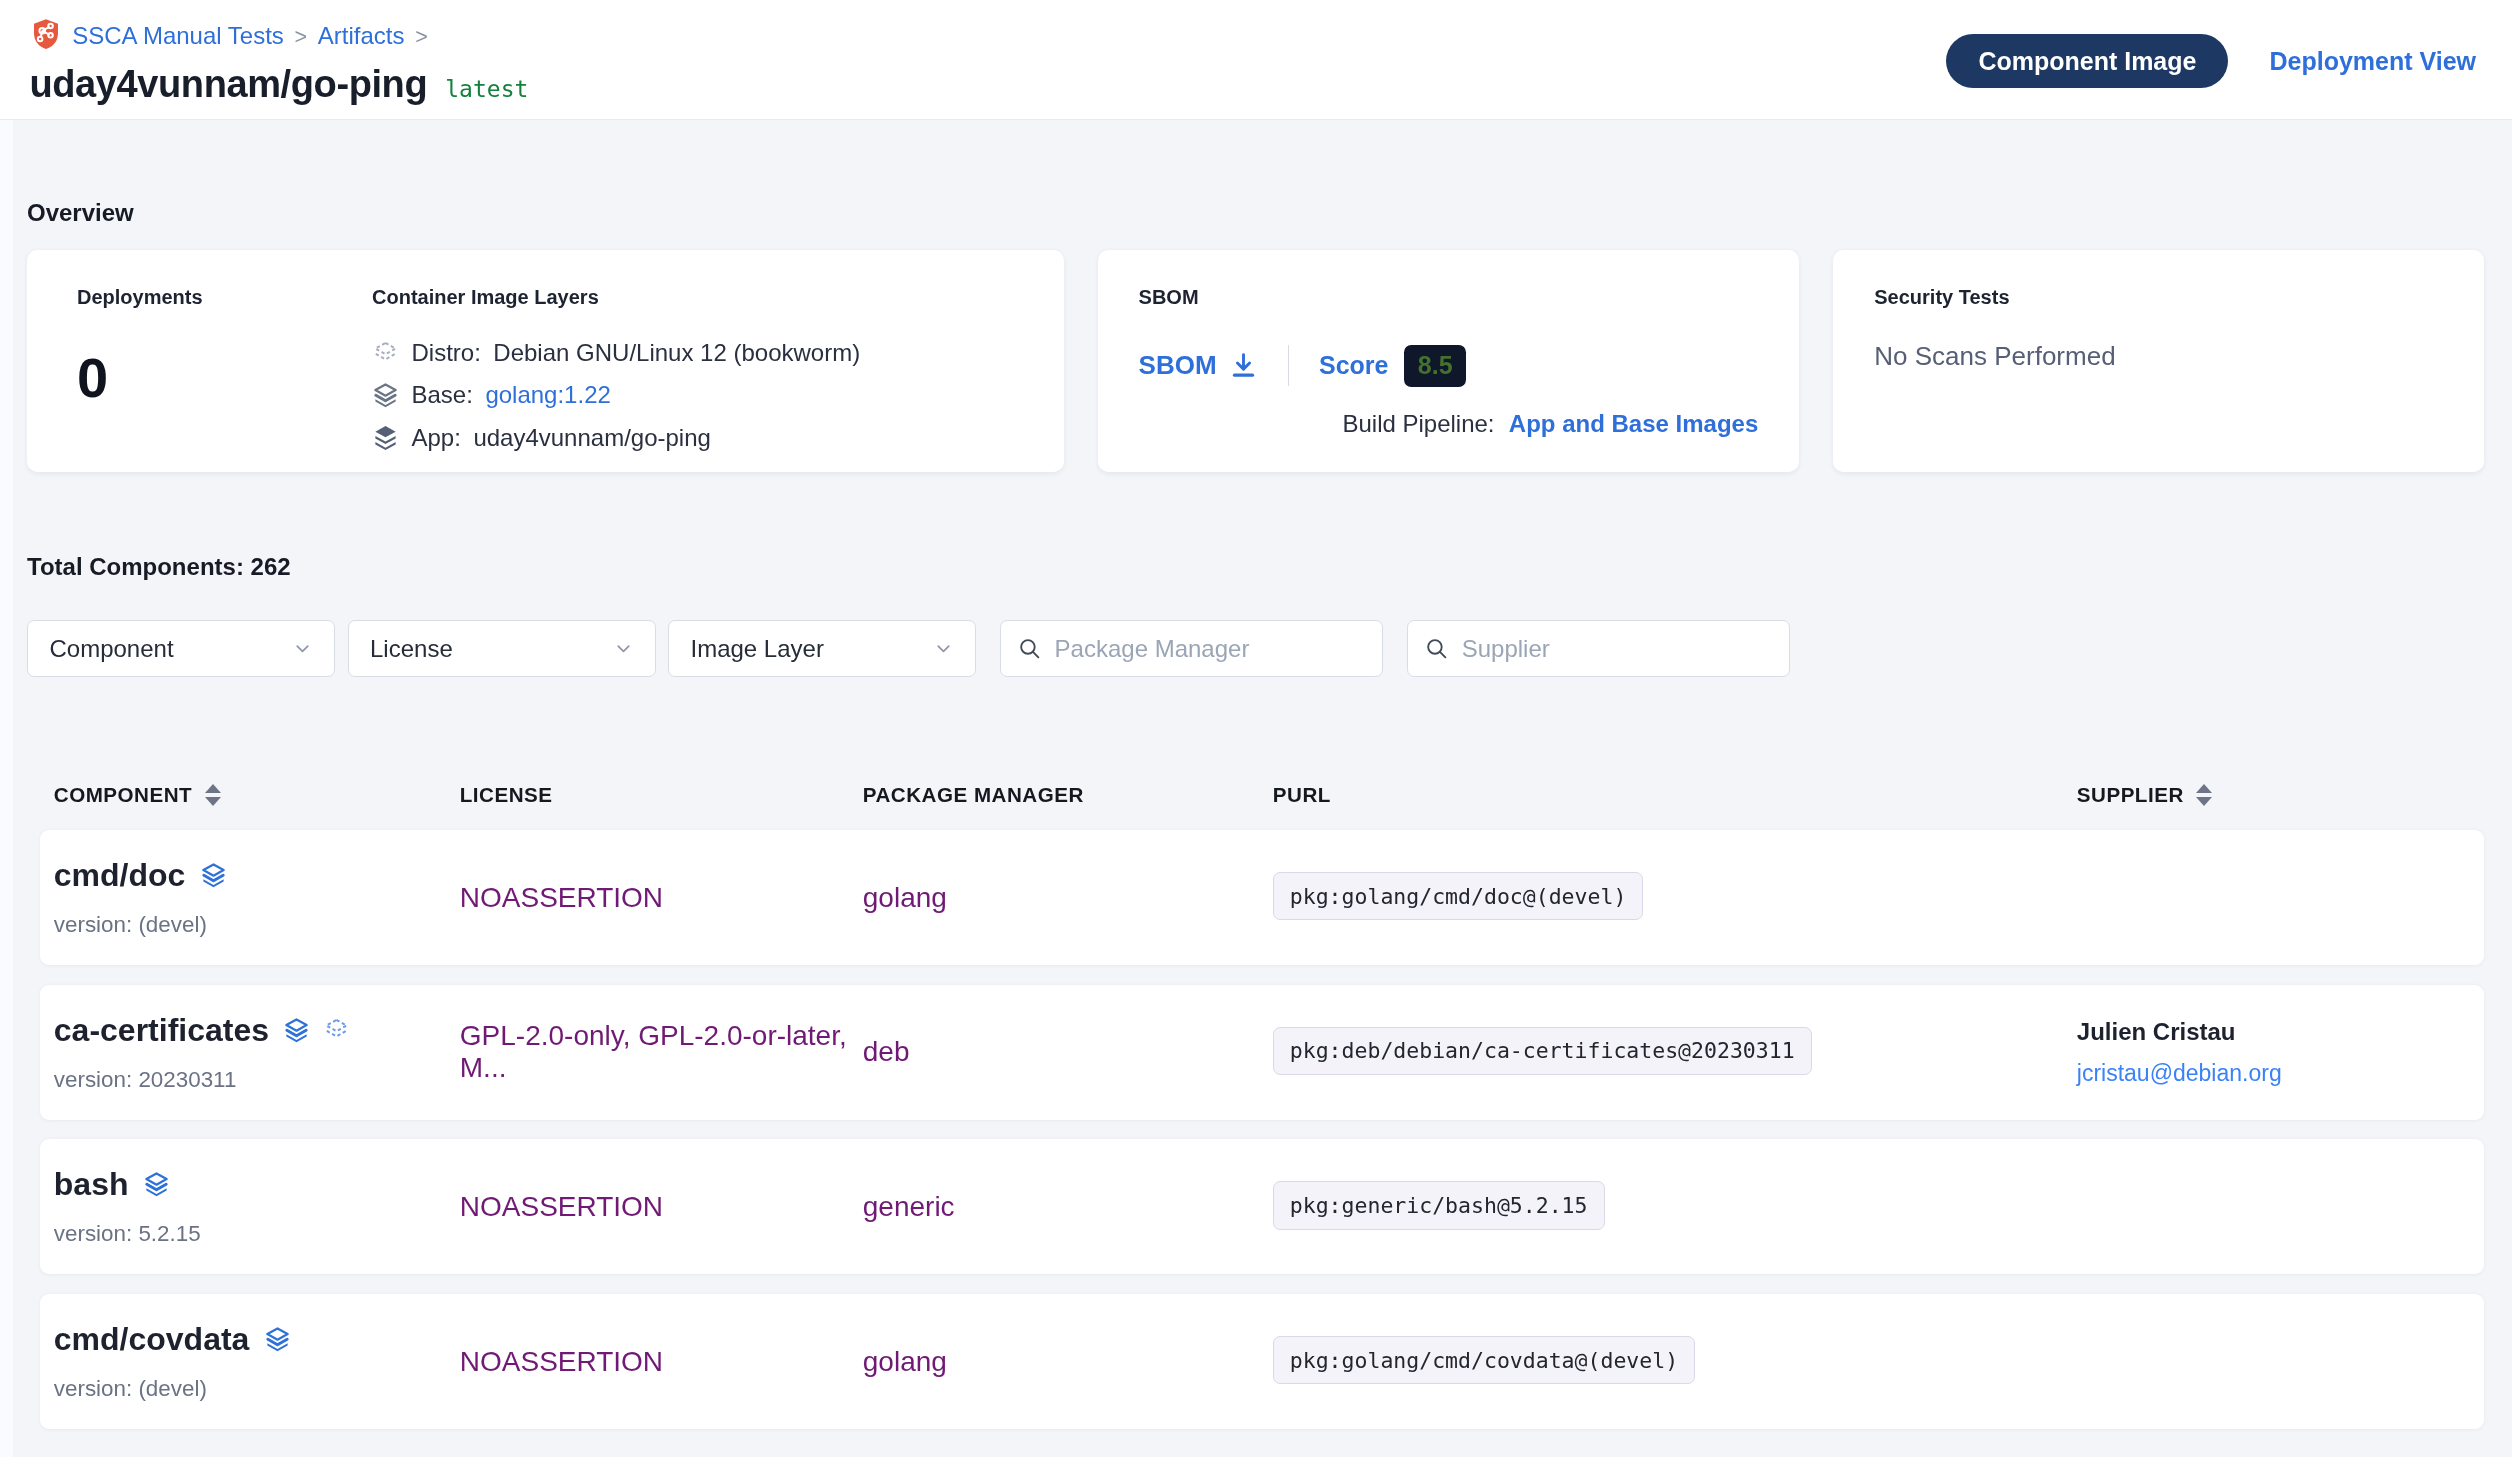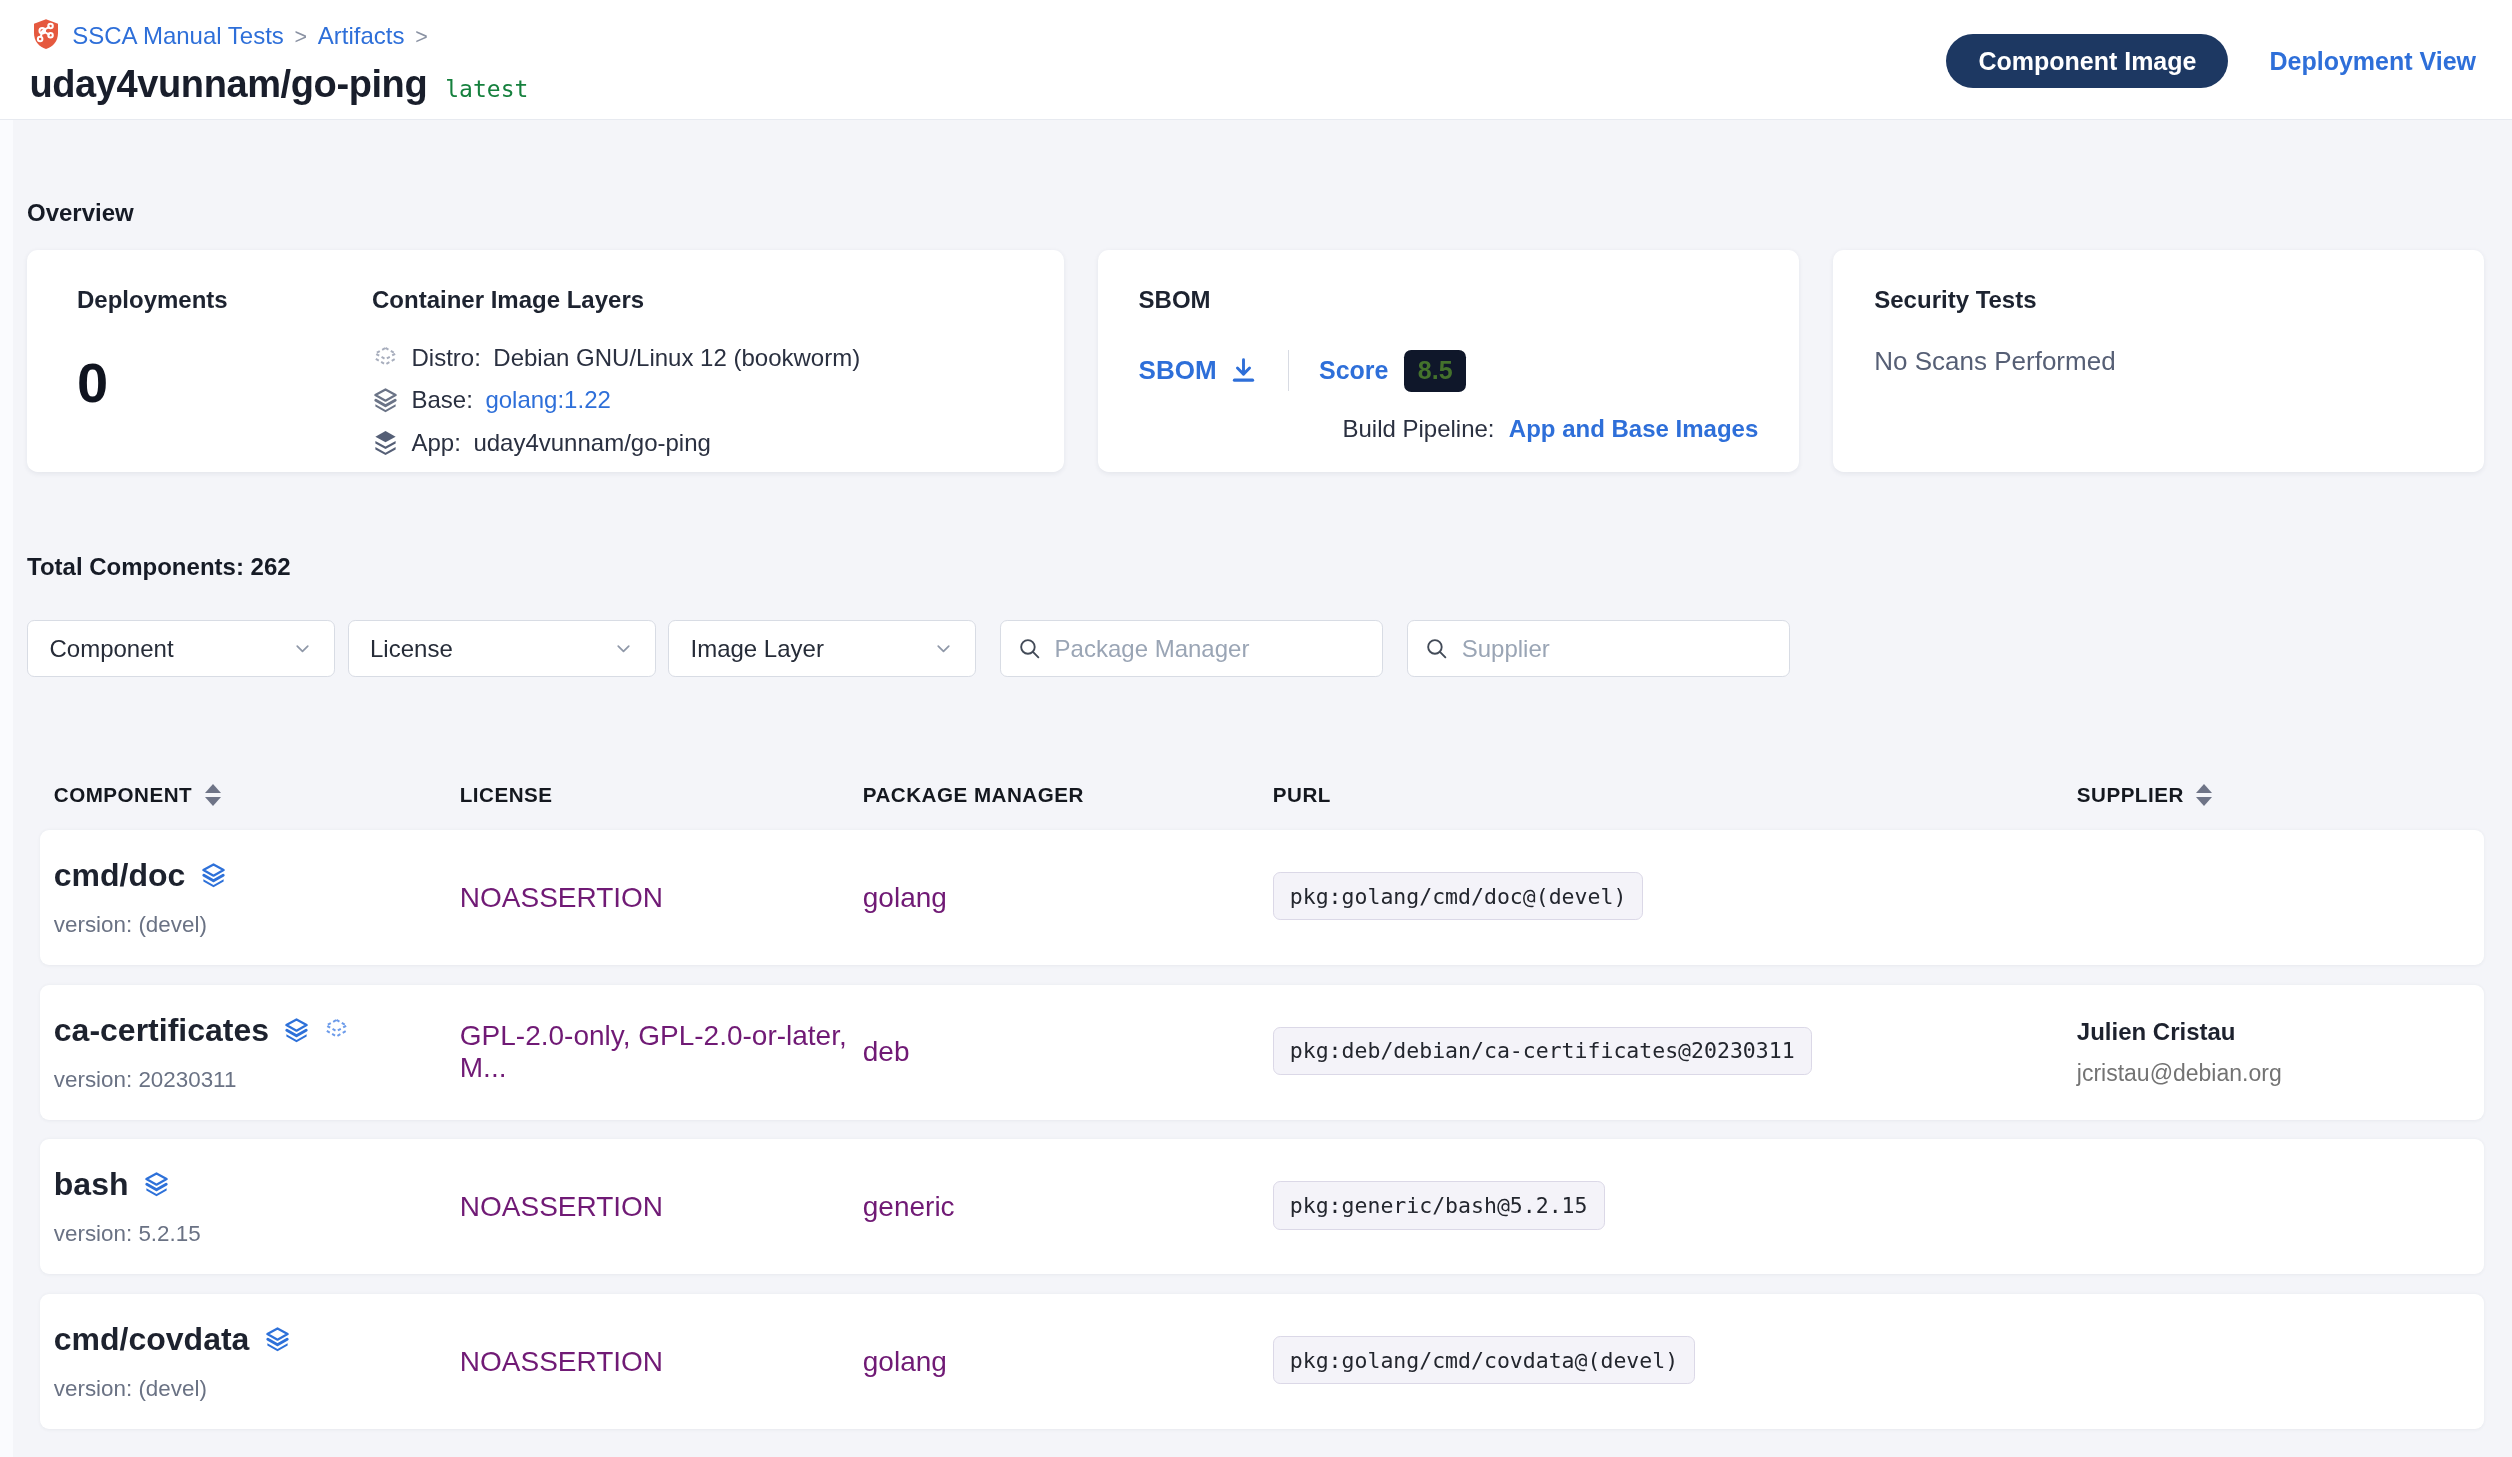--- a/index.html
+++ b/index.html
@@ -37,21 +37,21 @@
   .left-strip { position:absolute; left:0; top:120px; width:12.5px; bottom:0; background:#fafbfe; }
   .section-heading { font-size:24px; font-weight:700; color:#161b26; }
   .overview-heading { padding-top:79px; }
 
   
   .cards { display:flex; gap:34px; margin-top:23px; }
   .card {
     background:#ffffff; border-radius:10.7px; padding:36px 41px;
     box-shadow:0 1.8px 5.4px rgba(35,45,75,0.07); height:222px;
   }
-  .card-title { font-size:24px; font-weight:700; color:#1d2330; }
+  .card-title { font-size:20px; font-weight:700; color:#1d2330; }
   .card-deploy-layers { width:1037px; display:flex; padding-left:50px; }
   .col-deployments { width:295px; }
   .deploy-value { font-size:56px; font-weight:700; color:#10141f; margin-top:36px; }
   .layers-list { margin-top:30px; display:flex; flex-direction:column; gap:14.3px; }
   .layer-line { display:flex; align-items:center; gap:12.5px; font-size:24px; color:#2a3040; }
   .licon { width:27px; height:27px; flex:0 0 auto; }
   .ic-distro { color:#a8aebd; }
   .ic-base { color:#6b7487; }
   .ic-app { color:#555f76; }
   .blue-link { color:#2e6fd9; cursor:pointer; text-decoration:none; }
@@ -106,21 +106,21 @@
   .comp-name-line { display:flex; align-items:center; gap:14.3px; }
   .comp-name { font-size:32px; font-weight:700; color:#1d222e; }
   .comp-version { font-size:22.4px; color:#6a7284; margin-top:18px; }
   .cell-plain { font-size:28px; color:#701a75; }
   .purl-chip {
     display:inline-block; background:#f4f3f9; border:0.9px solid #dbd8e7; border-radius:7.2px;
     font-size:21.5px; color:#23262e; padding:10.7px 16px; max-width:770px;
     white-space:nowrap; overflow:hidden; text-overflow:ellipsis;
   }
   .supplier-name { font-size:24px; font-weight:700; color:#1d222e; }
-  .supplier-email { font-size:23px; color:#737373; margin-top:14.3px; }
+  .supplier-email { font-size:23px; color:#3b82f6; margin-top:14.3px; }
   .row-layer-ico { color:#2e71d9; }
   .row-layer-ico.dashed { color:#6c9bea; }
 </style>
 </head>
 <body>
 
 <svg width="0" height="0" style="position:absolute" aria-hidden="true">
   <defs>
     <symbol id="i-shield" viewBox="0 0 24 24">
       <path d="M12 1 L21 4.4 V11 C21 17.6 17.2 21.4 12 23.2 C6.8 21.4 3 17.6 3 11 V4.4 Z" fill="#e5593f"></path>

